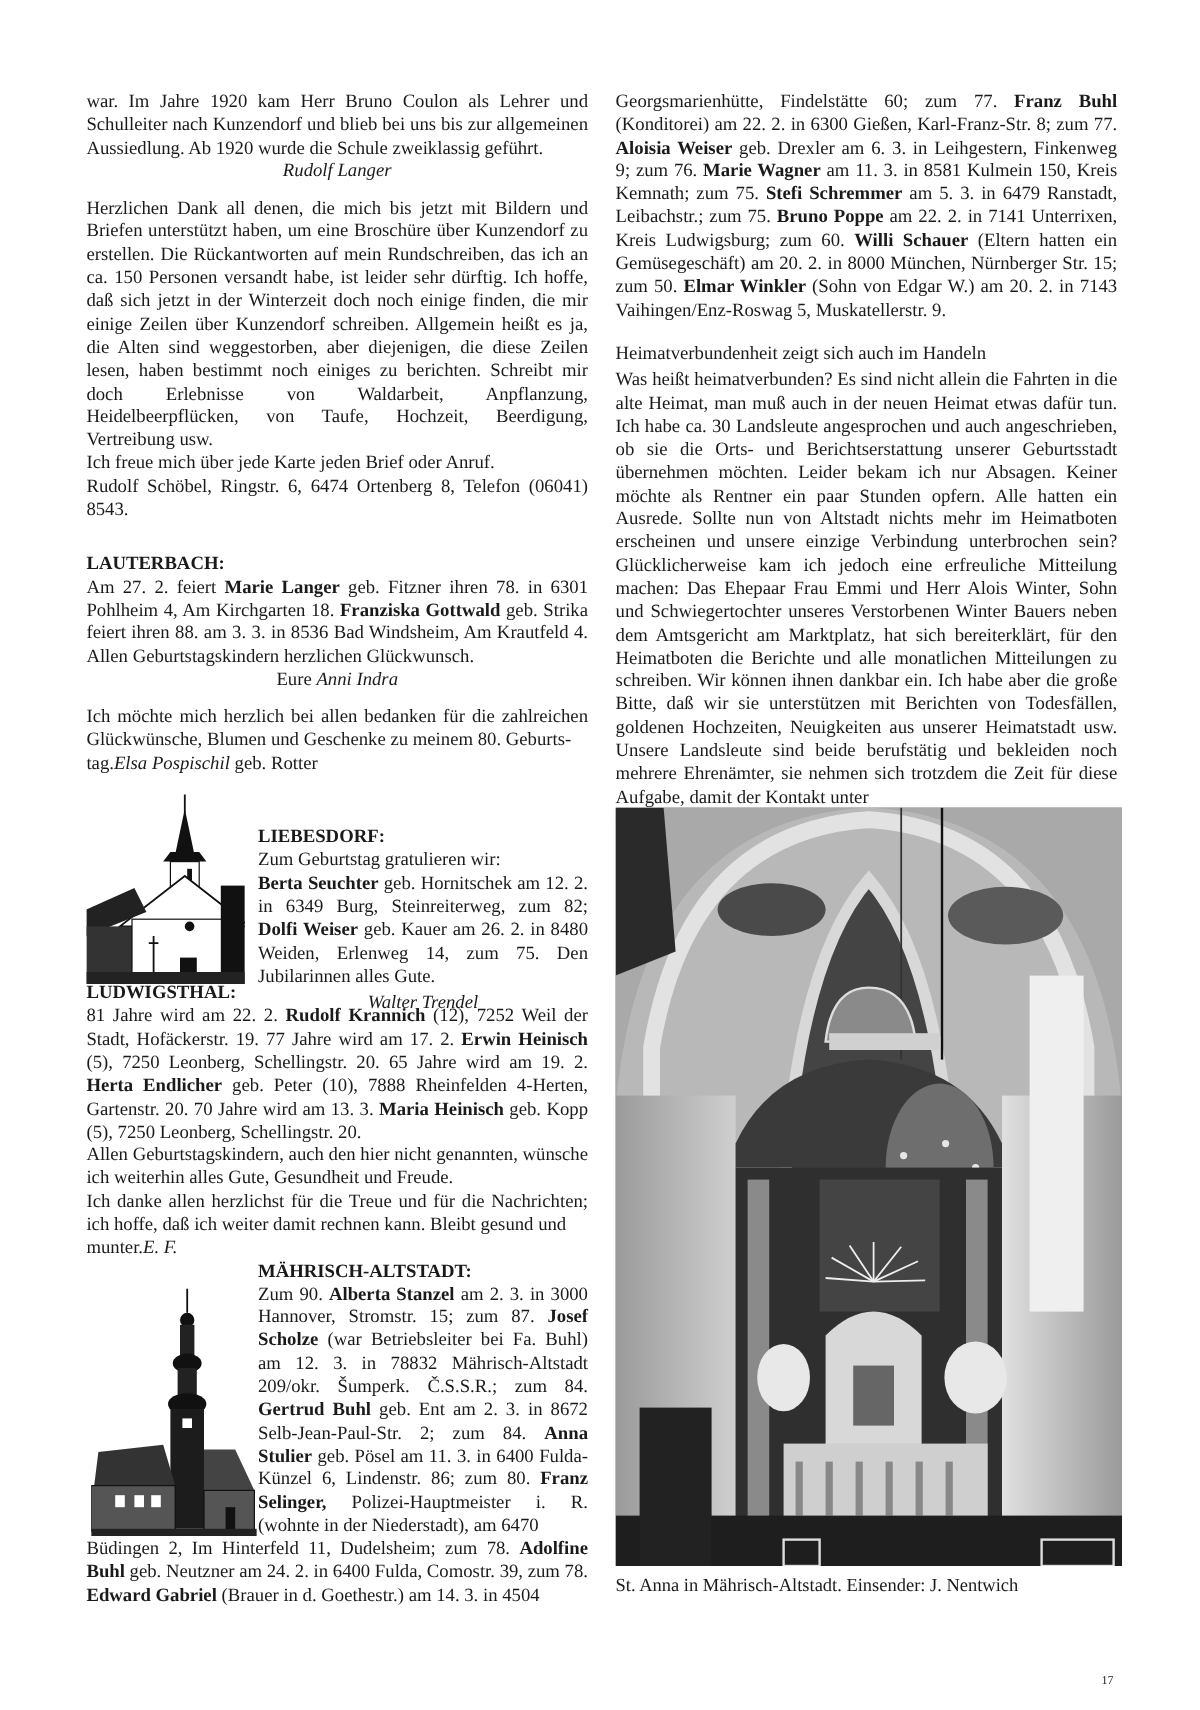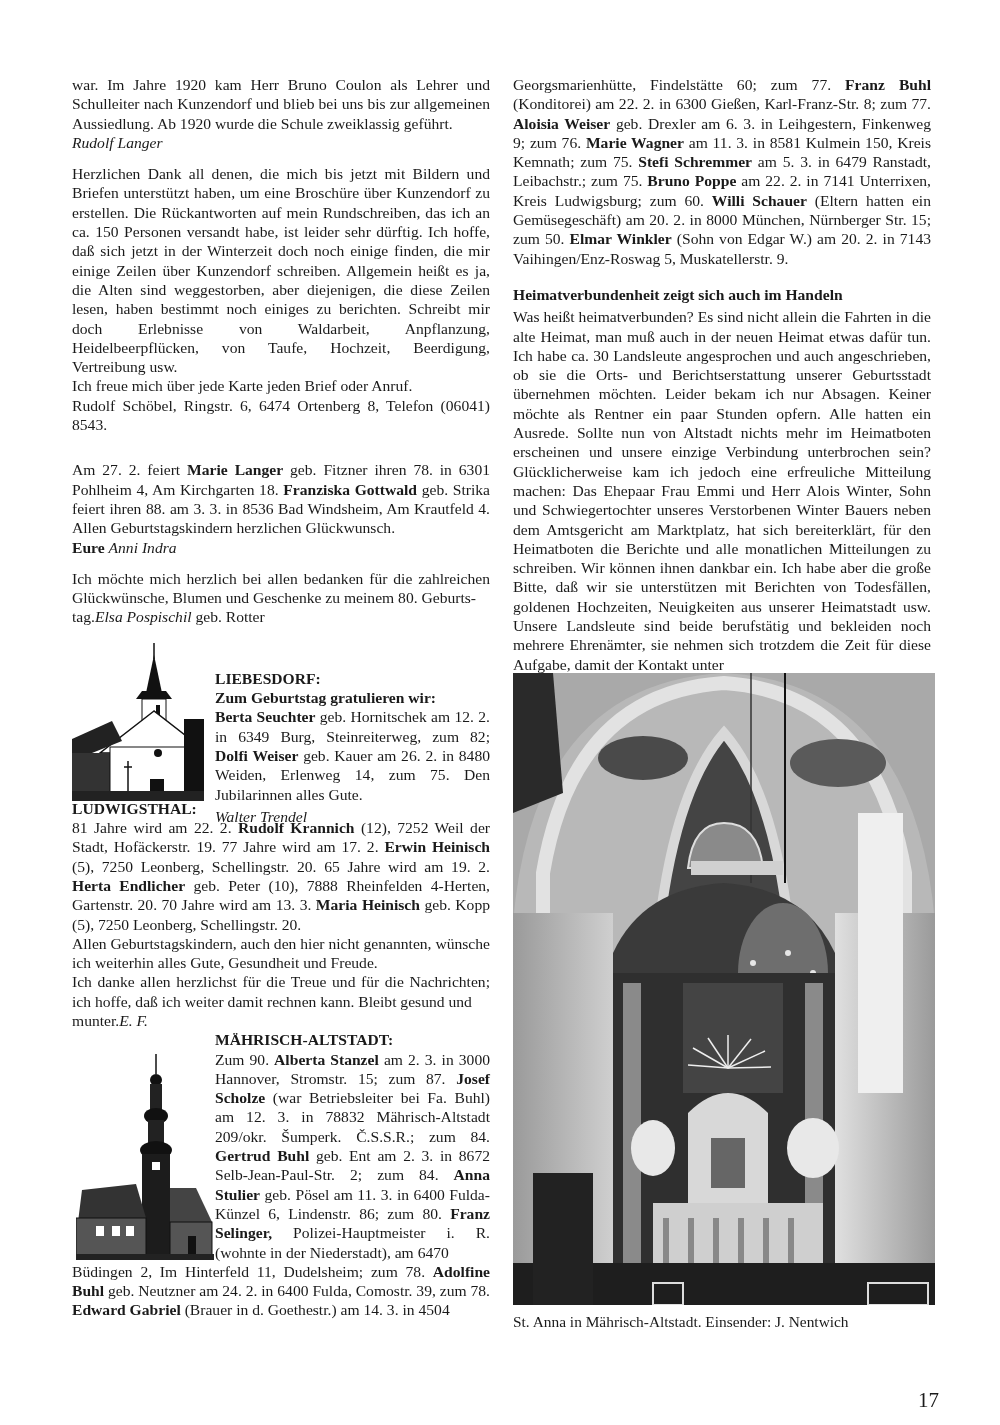--- a/index.html
+++ b/index.html
@@ -10,24 +10,24 @@
       color: #1a1a1a;
       font-size: 15.6px;
       line-height: 19.3px;
       overflow: hidden;
     }
     .col { position: absolute; top: 75px; width: 418px; }
     .col-left { left: 72px; }
     .col-right { left: 513px; }
     p { text-align: justify; }
     .para-gap { margin-top: 12px; }
-    .sig { text-align: left; font-style: italic; }
-    .sig .upright { font-style: normal; font-weight: bold; }
+    .sig { text-align: center; font-style: italic; }
+    .sig .upright { font-style: normal; }
     h2.region { font-weight: bold; font-size: 15.6px; line-height: 19.3px; }
-    h3.sub { font-weight: bold; font-size: 15.6px; line-height: 19.3px; }
+    h3.sub { font-weight: normal; font-size: 15.6px; line-height: 19.3px; }
     b { font-weight: bold; }
     .lastline-split { display: flex; justify-content: flex-start; }
     .lastline-split .right { font-style: italic; }
 
     
     .lieb-wrap { position: relative; margin-top: 14px; height: 154px; }
     .church-ill { position: absolute; left: 0; top: 0; width: 132px; height: 160px; }
     .lieb-text { position: absolute; left: 143px; top: 28px; width: 275px; }
 
     
@@ -37,40 +37,41 @@
 
     .photo {
       position: absolute; left: 513px; top: 673px; width: 422px; height: 632px;
       background: #6d6d6d; overflow: hidden;
     }
     .caption {
       position: absolute; left: 513px; top: 1312px; width: 430px;
       font-size: 15.4px;
     }
     .page-number {
-      position: absolute; left: 918px; top: 1391px; font-size: 21px;
+      position: absolute; left: 918px; top: 1391px; font-size: 10px;
     }
   </style>
 </head>
 <body>
 
 <div class="col col-left">
 
   <section>
     <p>war. Im Jahre 1920 kam Herr Bruno Coulon als Lehrer und Schulleiter nach Kunzendorf und blieb bei uns bis zur allgemeinen Aussiedlung. Ab 1920 wurde die Schule zweiklassig geführt.</p>
     <p class="sig">Rudolf Langer</p>
   </section>
 
   <section class="para-gap">
     <p>Herzlichen Dank all denen, die mich bis jetzt mit Bildern und Briefen unterstützt haben, um eine Broschüre über Kunzendorf zu erstellen. Die Rückantworten auf mein Rundschreiben, das ich an ca. 150 Personen versandt habe, ist leider sehr dürftig. Ich hoffe, daß sich jetzt in der Winterzeit doch noch einige finden, die mir einige Zeilen über Kunzendorf schreiben. Allgemein heißt es ja, die Alten sind weggestorben, aber diejenigen, die diese Zeilen lesen, haben bestimmt noch einiges zu berichten. Schreibt mir doch Erlebnisse von Waldarbeit, Anpflanzung, Heidelbeerpflücken, von Taufe, Hochzeit, Beerdigung, Vertreibung usw.</p>
     <p>Ich freue mich über jede Karte jeden Brief oder Anruf.</p>
     <p>Rudolf Schöbel, Ringstr. 6, 6474 Ortenberg 8, Telefon (06041) 8543.</p>
   </section>
 
   <section style="margin-top:26px">
+    <h2 class="region">LAUTERBACH:</h2>
     <p><span>Am 27. 2. feiert </span><b>Marie Langer</b><span> geb. Fitzner ihren 78. in 6301 Pohlheim 4, Am Kirchgarten 18. </span><b>Franziska Gottwald</b><span> geb. Strika feiert ihren 88. am 3. 3. in 8536 Bad Windsheim, Am Krautfeld 4. Allen Geburtstagskindern herzlichen Glückwunsch.</span></p>
     <p class="sig"><span class="upright">Eure </span><span>Anni Indra</span></p>
   </section>
 
   <section class="para-gap">
     <p>Ich möchte mich herzlich bei allen bedanken für die zahlreichen Glückwünsche, Blumen und Geschenke zu meinem 80. Geburts-</p>
     <div class="lastline-split">
       <span>tag.</span>
       <span><i>Elsa Pospischil</i><span> geb. Rotter</span></span>
     </div>

